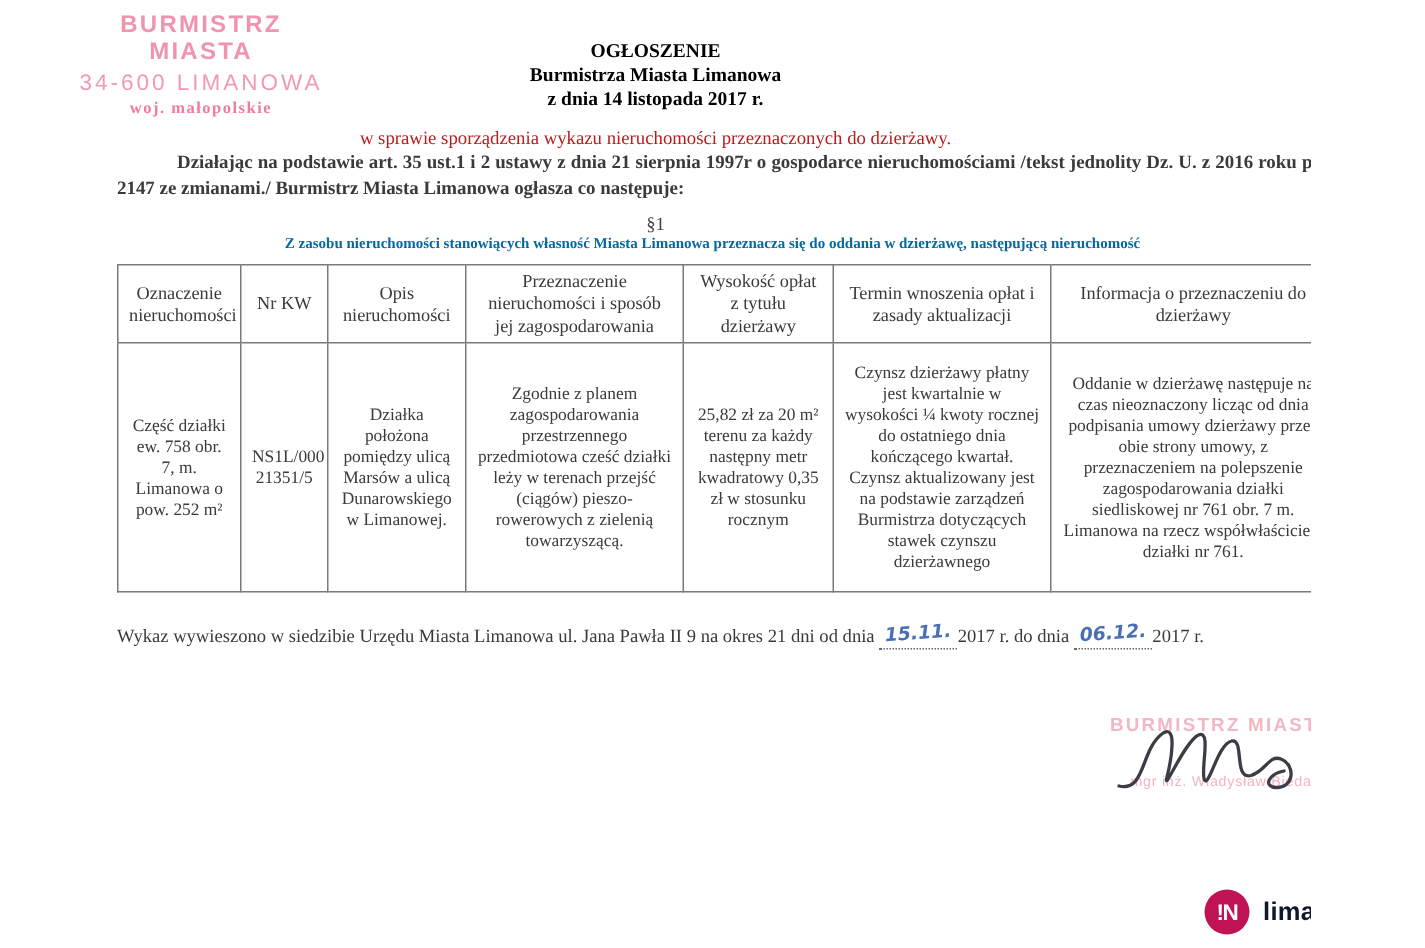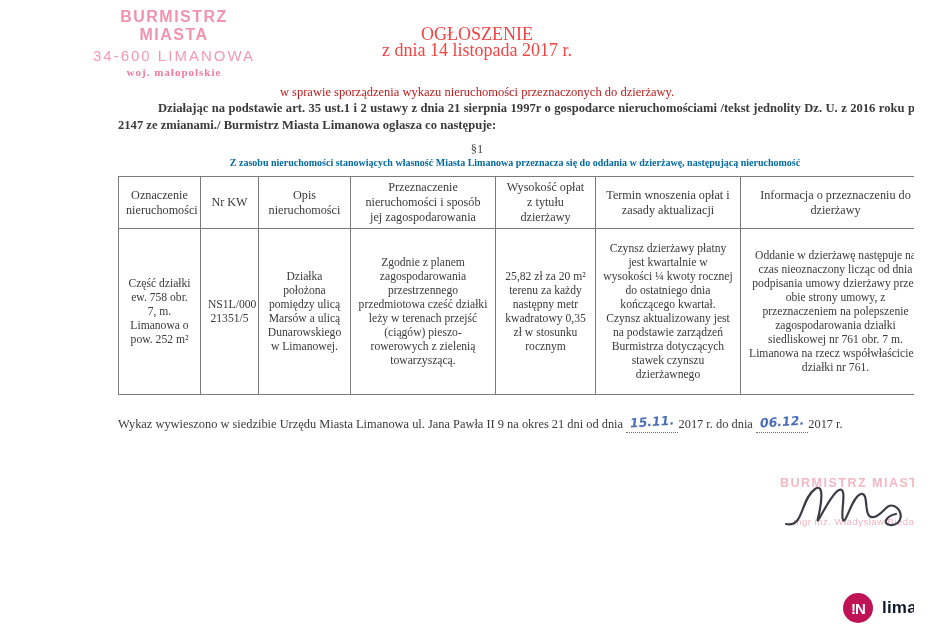--- a/index.html
+++ b/index.html
@@ -4,41 +4,40 @@
 <style>
   * { margin:0; padding:0; box-sizing:border-box; }
   html,body { background:#ffffff; }
   .page {
     position:relative;
     width:874px; height:632px;
     background:#ffffff;
     font-family:"Liberation Serif", serif;
     color:#3d3d3d;
     overflow:hidden;
-    margin-left:40px;
   }
 
   
   .stamp-top {
     position:absolute; left:44px; top:8px; width:180px;
     text-align:center;
     font-family:"Liberation Sans", sans-serif;
     color:#ee829b0; 
     color:#ee82a0;
     user-select:none;
   }
   .stamp-top .l1 { font-size:16px; font-weight:700; letter-spacing:1.5px; opacity:.85; }
   .stamp-top .l2 { font-size:15px; letter-spacing:2px; margin-top:3px; opacity:.8; }
   .stamp-top .l3 { font-size:11px; font-weight:700; letter-spacing:1px; margin-top:2px; color:#f2638c; opacity:.85;font-family:Liberation Serif, serif; }
 
   
   .doc-header {
     position:absolute; top:26px; left:0; width:100%;
-    text-align:center; font-weight:normal;
-    font-size:18px; line-height:16px; color:#ef4444;
+    text-align:center; font-weight:bold;
+    font-size:13px; line-height:16px; color:#000000;
   }
 
   .intro-subject {
     position:absolute; top:85px; left:0; width:100%;
     text-align:center; font-size:12.5px; color:#b91c1c;
   }
   .intro-body {
     position:absolute; top:100px; left:78px; width:812px;
     font-size:12.6px; line-height:17px;
     text-indent:40px; text-align:justify; color:#3a3a3a;font-weight:bold;
@@ -114,20 +113,21 @@
 <div class="page">
 
   <div class="stamp-top">
     <div class="l1">BURMISTRZ MIASTA</div>
     <div class="l2">34-600 LIMANOWA</div>
     <div class="l3">woj. małopolskie</div>
   </div>
 
   <div class="doc-header">
     <div>OGŁOSZENIE</div>
+    <div>Burmistrza Miasta Limanowa</div>
     <div>z dnia 14 listopada 2017 r.</div>
   </div>
 
   <div class="intro-subject">w sprawie sporządzenia wykazu nieruchomości przeznaczonych do dzierżawy.</div>
   <div class="intro-body">Działając na podstawie art. 35 ust.1 i 2 ustawy z dnia 21 sierpnia 1997r o gospodarce nieruchomościami /tekst jednolity Dz. U. z 2016 roku poz. 2147 ze zmianami./ Burmistrz Miasta Limanowa ogłasza co następuje:</div>
 
   <div class="par-mark">§1</div>
   <div class="section-heading">Z zasobu nieruchomości stanowiących własność Miasta Limanowa przeznacza się do oddania w dzierżawę, następującą nieruchomość</div>
 
   <table class="wykaz">

